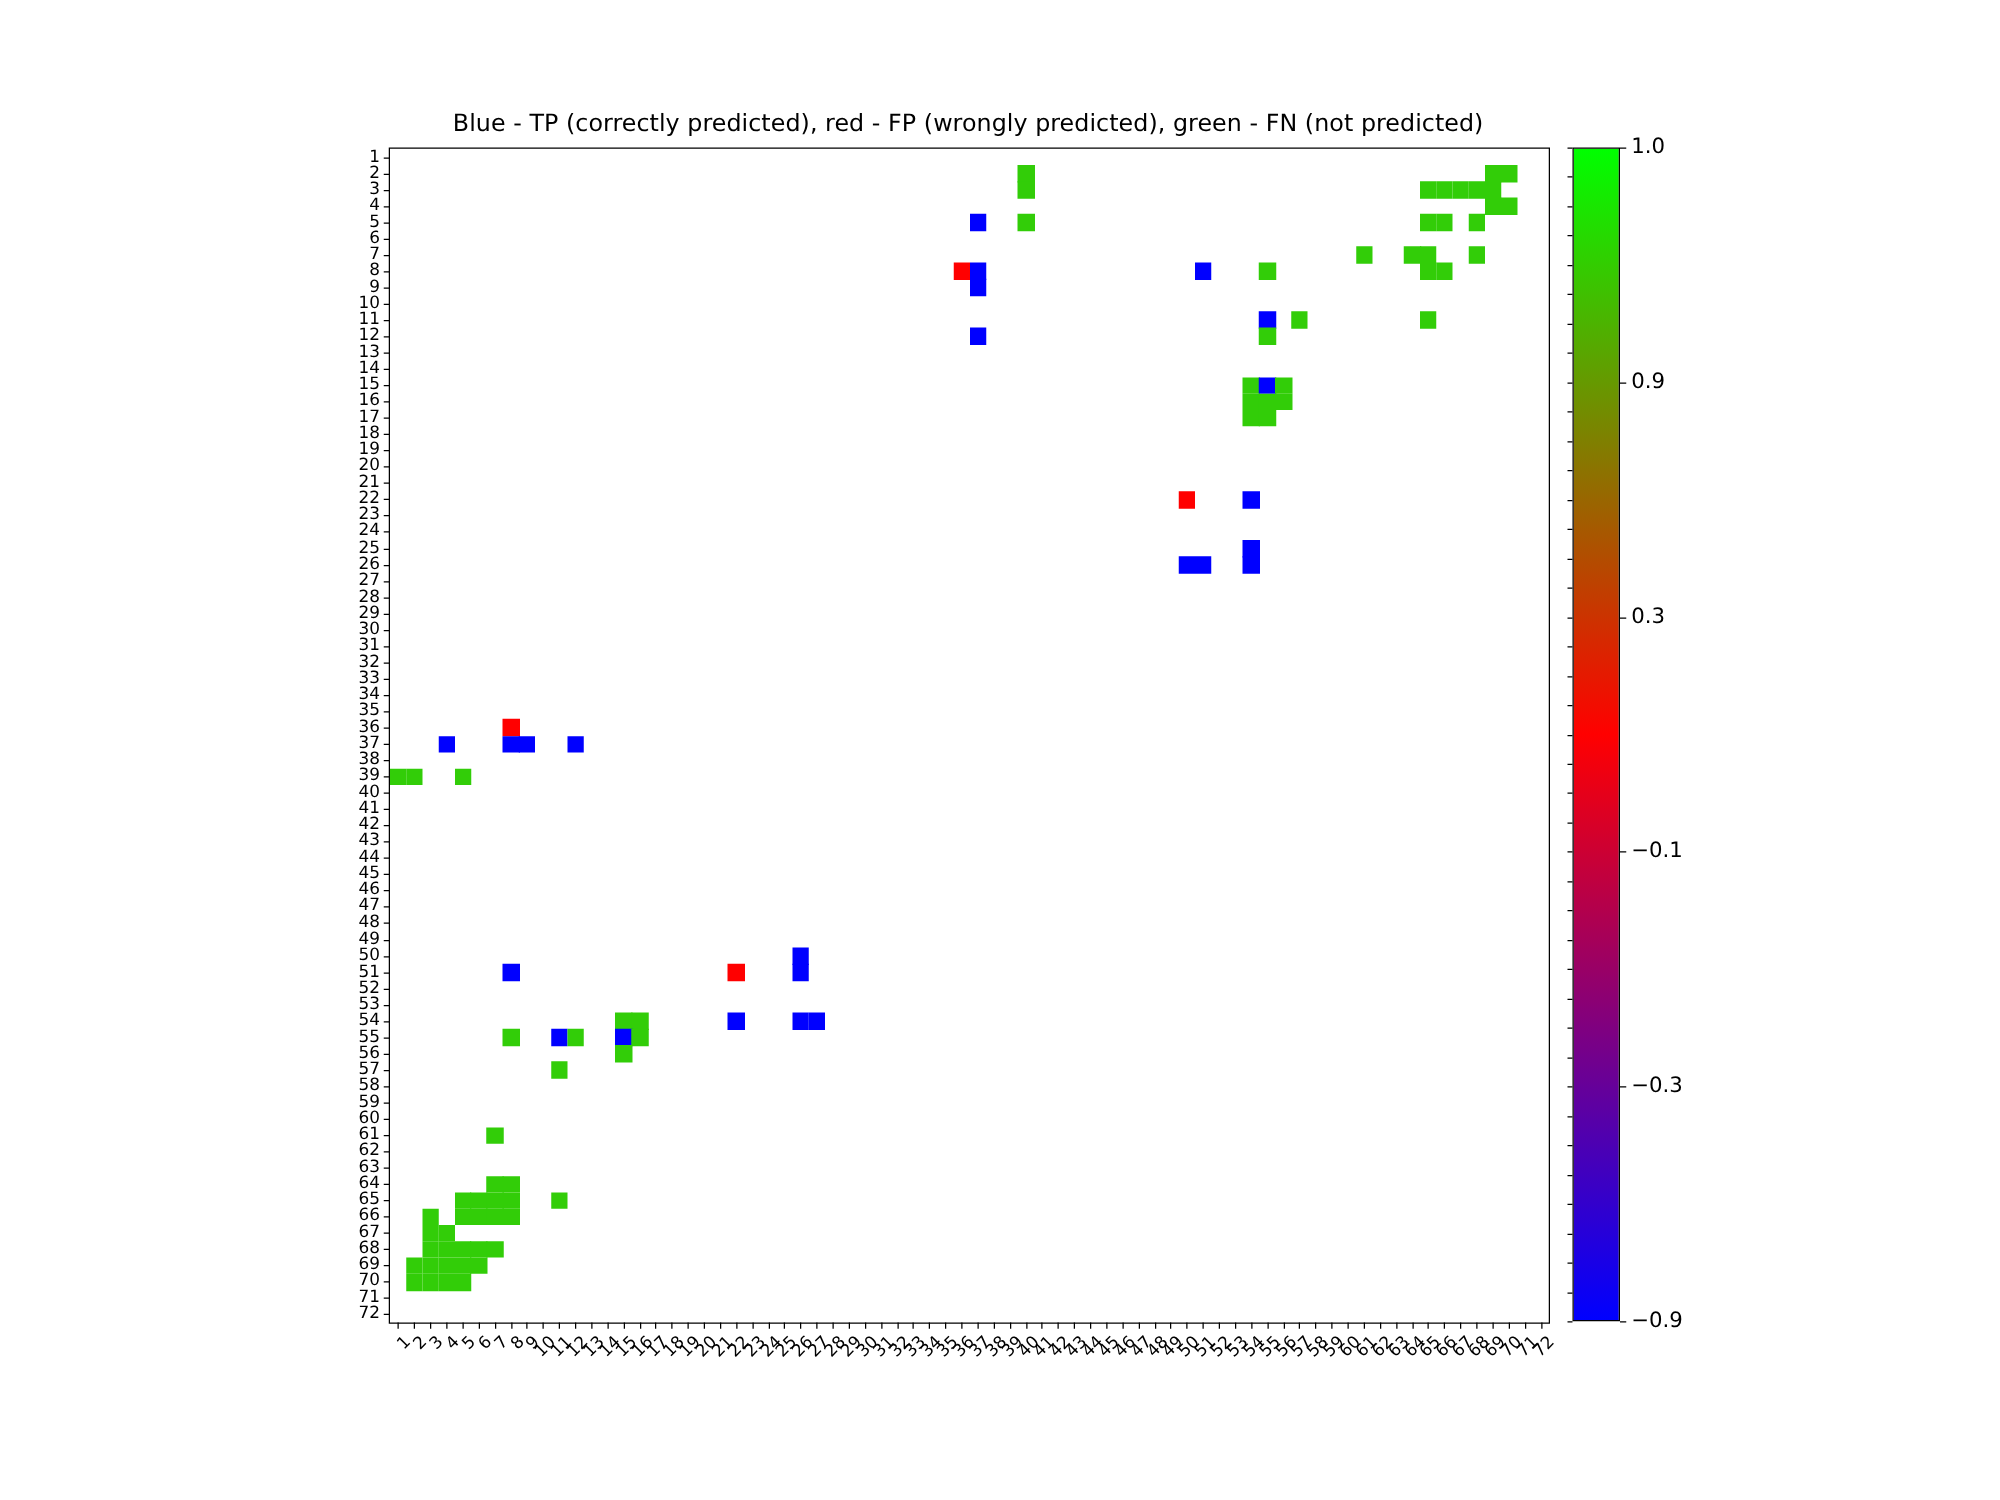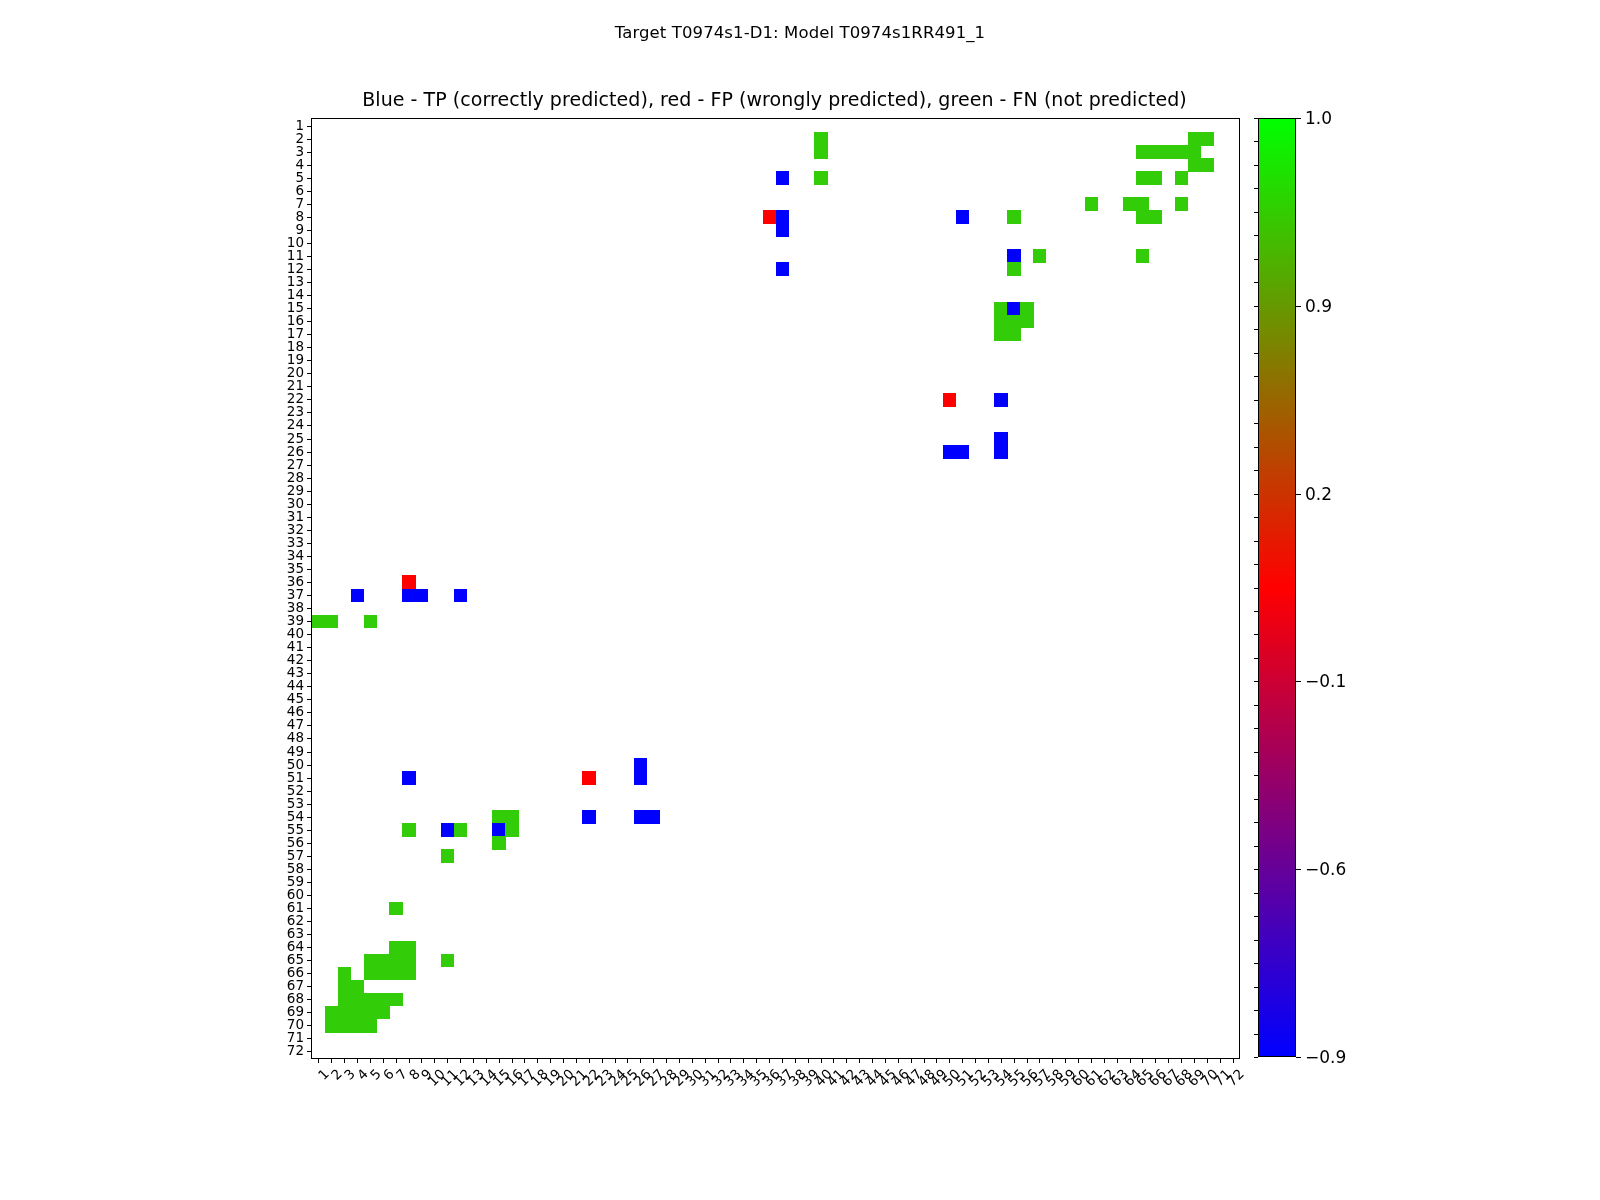--- a/index.html
+++ b/index.html
@@ -130,21 +130,20 @@
     font-size: 17px;
     line-height: 17px;
     white-space: nowrap;
     transform: translateY(-50%);
   }
 </style>
 </head>
 <body>
 
 <div id="title-block">
-  <div id="title-line1">Target T0974s1-D1: Model T0974s1RR491_1</div>
 </div>
 
 <div id="subtitle">Blue - TP (correctly predicted), red - FP (wrongly predicted), green - FN (not predicted)</div>
 
 <div id="plot-frame">
   <div id="cells-layer">
       <div class="cell" style="left: 502.125px; top: 13.0417px; width: 13.475px; height: 13.6417px; background: rgb(50, 205, 8);"></div>
       <div class="cell" style="left: 502.125px; top: 26.0833px; width: 13.475px; height: 13.6417px; background: rgb(50, 205, 8);"></div>
       <div class="cell" style="left: 463.5px; top: 52.1667px; width: 13.475px; height: 13.6417px; background: rgb(0, 0, 255);"></div>
       <div class="cell" style="left: 502.125px; top: 52.1667px; width: 13.475px; height: 13.6417px; background: rgb(50, 205, 8);"></div>
@@ -539,25 +538,25 @@
 </div>
 
 <div id="colorbar-wrap">
   <div id="colorbar-grad"></div>
   <div id="colorbar-ticks">
       <div class="cbtick" style="top: 0px;"></div>
       <div class="cbtick-lbl" style="top: 0px;">1.0</div>
       <div class="cbtick" style="top: 187.8px;"></div>
       <div class="cbtick-lbl" style="top: 187.8px;">0.9</div>
       <div class="cbtick" style="top: 375.6px;"></div>
-      <div class="cbtick-lbl" style="top: 375.6px;">0.2</div>
+      <div class="cbtick-lbl" style="top: 375.6px;">0.3</div>
       <div class="cbtick" style="top: 563.4px;"></div>
       <div class="cbtick-lbl" style="top: 563.4px;">−0.1</div>
       <div class="cbtick" style="top: 751.2px;"></div>
-      <div class="cbtick-lbl" style="top: 751.2px;">−0.6</div>
+      <div class="cbtick-lbl" style="top: 751.2px;">−0.3</div>
       <div class="cbtick" style="top: 939px;"></div>
       <div class="cbtick-lbl" style="top: 939px;">−0.9</div>
       <div class="cbtick" style="left: auto; right: 100%; width: 4px; top: 0px;"></div>
       <div class="cbtick" style="left: auto; right: 100%; width: 4px; top: 23.475px;"></div>
       <div class="cbtick" style="left: auto; right: 100%; width: 4px; top: 46.95px;"></div>
       <div class="cbtick" style="left: auto; right: 100%; width: 4px; top: 70.425px;"></div>
       <div class="cbtick" style="left: auto; right: 100%; width: 4px; top: 93.9px;"></div>
       <div class="cbtick" style="left: auto; right: 100%; width: 4px; top: 117.375px;"></div>
       <div class="cbtick" style="left: auto; right: 100%; width: 4px; top: 140.85px;"></div>
       <div class="cbtick" style="left: auto; right: 100%; width: 4px; top: 164.325px;"></div>

